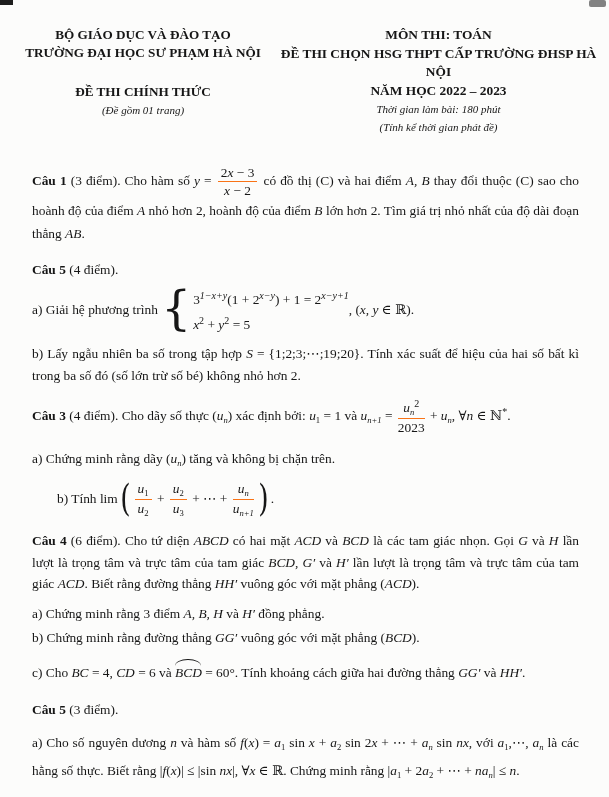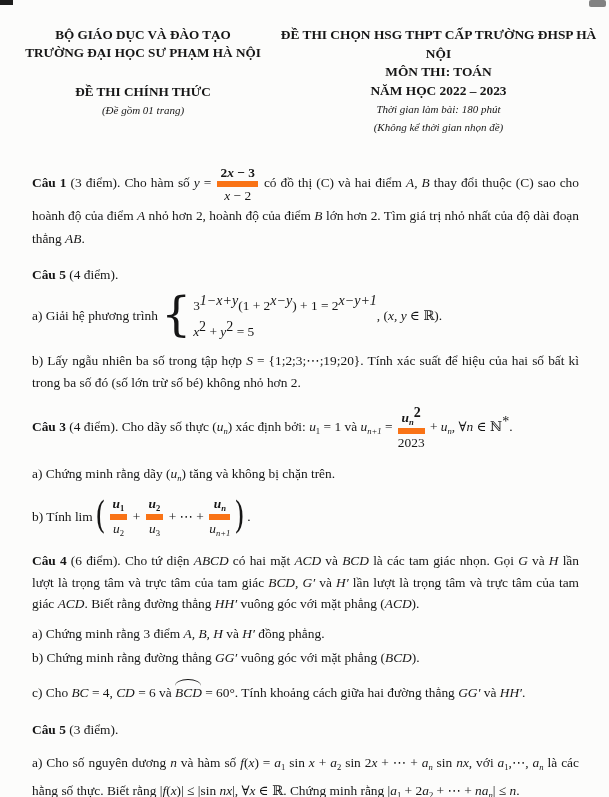--- a/index.html
+++ b/index.html
@@ -25,43 +25,43 @@
 
   .content { padding: 0 30px 0 32px; font-size: 13.4px; }
   .para { text-align: justify; line-height: 22px; }
 
   .q1  { margin-top: 29px; line-height: 23px; }
   .qh2 { margin-top: 14px; }
   .q2a { margin-top: 4px;  }
   .q2b { margin-top: 7px;  }
   .q3  { margin-top: 11px; }
   .q3a { margin-top: 12px; }
-  .q3b { margin-top: 7px;  }
+  .q3b { margin-top: 7px; margin-left: 25px;  }
   .q4  { margin-top: 11px; line-height: 21.5px; }
   .q4a { margin-top: 8px;  }
   .q4b { margin-top: 2px;  }
   .q4c { margin-top: 13px; }
   .qh5 { margin-top: 15px; }
   .q5a { margin-top: 10px; line-height: 24.5px; }
 
   
   .seg-b { font-weight: bold; }
   .seg-i { font-style: italic; }
-  .seg-sup { font-size: 14px; vertical-align: 4.5px; margin-top: 38px; }
+  .seg-sup { font-size: 10px; vertical-align: 4.5px; margin-top: 38px; }
   .seg-sub { font-size: 8.6px; vertical-align: -3px; }
   .seg-hat { position: relative; display: inline-block; }
   .seg-hat::before {
     content: ""; position: absolute; left: 0; right: 1px; top: -3px; height: 6px;
     border-top: 1.4px solid #161616;
     border-radius: 50% 50% 0 0 / 100% 100% 0 0;
   }
 
   
   .frac { display: inline-block; vertical-align: middle; text-align: center; line-height: 1.15; margin: 0 2px; }
-  .frac .fnum { display: block; border-bottom: 6px solid #f97316; padding: 0 3px 1px; font-weight: bold; }
+  .frac .fnum { display: block; border-bottom: 1px solid #f97316; padding: 0 3px 1px; }
   .frac .fden { display: block; padding-top: 1px; }
 
   .system { display: inline-flex; align-items: center; vertical-align: middle; }
   .sysbrace { font-size: 47px; font-weight: 300; line-height: .9; transform: translateY(-2px); font-family: "DejaVu Serif", serif; }
   .syslines { display: inline-block; text-align: left; padding-left: 2px; }
   .sline { display: block; line-height: 22px; }
 
   .bigparen { display: inline-block; vertical-align: middle; font-size: 38px; font-weight: 300; line-height: .8;
               transform: scaleX(.7) translateY(-2px); font-family: "DejaVu Serif", serif; }
 </style>
@@ -72,25 +72,25 @@
 <div class="art-tr"></div>
 
 <div class="header">
   <div class="hleft">
     <div class="hb">BỘ GIÁO DỤC VÀ ĐÀO TẠO</div>
     <div class="hb">TRƯỜNG ĐẠI HỌC SƯ PHẠM HÀ NỘI</div>
     <div class="hb hgap">ĐỀ THI CHÍNH THỨC</div>
     <div class="hi">(Đề gồm 01 trang)</div>
   </div>
   <div class="hright">
+    <div class="hb">MÔN THI: TOÁN</div>
     <div class="hb">ĐỀ THI CHỌN HSG THPT CẤP TRƯỜNG ĐHSP HÀ NỘI</div>
-    <div class="hb">MÔN THI: TOÁN</div>
     <div class="hb">NĂM HỌC 2022 – 2023</div>
     <div class="hi">Thời gian làm bài: 180 phút</div>
-    <div class="hi">(Không kể thời gian nhọn đề)</div>
+    <div class="hi">(Tính kể thời gian phát đề)</div>
   </div>
 </div>
 
 <div class="content">
 
   <p class="para q1">
     <span><span class="seg seg-b">Câu 1 </span><span class="seg">(3 điểm). Cho hàm số </span><span class="seg seg-i">y</span><span class="seg"> = </span></span><span class="frac"><span class="fnum"><span class="seg">2</span><span class="seg seg-i">x</span><span class="seg"> − 3</span></span><span class="fden"><span class="seg seg-i">x</span><span class="seg"> − 2</span></span></span><span><span class="seg"> có đồ thị (C) và hai điểm </span><span class="seg seg-i">A, B</span><span class="seg"> thay đổi thuộc (C) sao cho hoành độ của điểm </span><span class="seg seg-i">A</span><span class="seg"> nhỏ hơn 2, hoành độ của điểm </span><span class="seg seg-i">B</span><span class="seg"> lớn hơn 2. Tìm giá trị nhỏ nhất của độ dài đoạn thẳng </span><span class="seg seg-i">AB</span><span class="seg">.</span></span>
   </p>
 
   <p class="para qh2"><span class="seg seg-b">Câu 5 </span><span class="seg">(4 điểm).</span></p>

